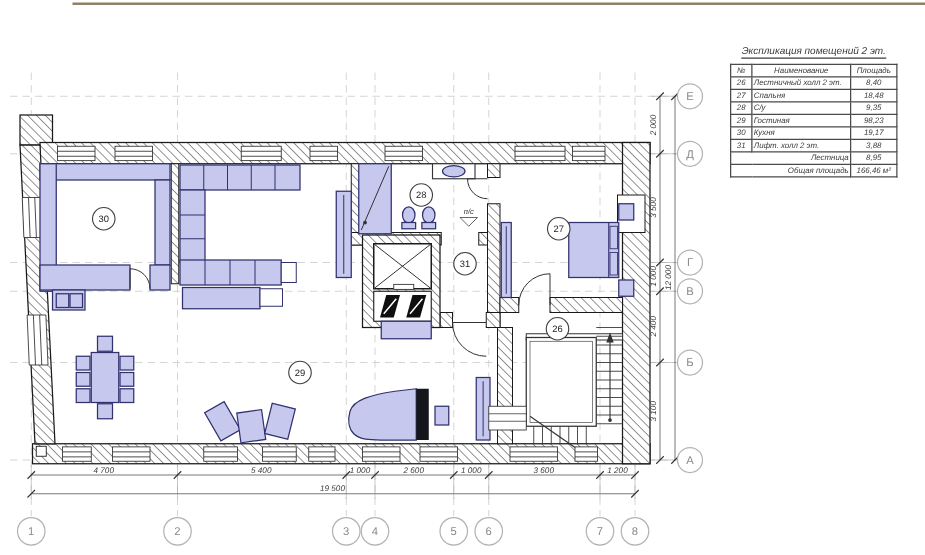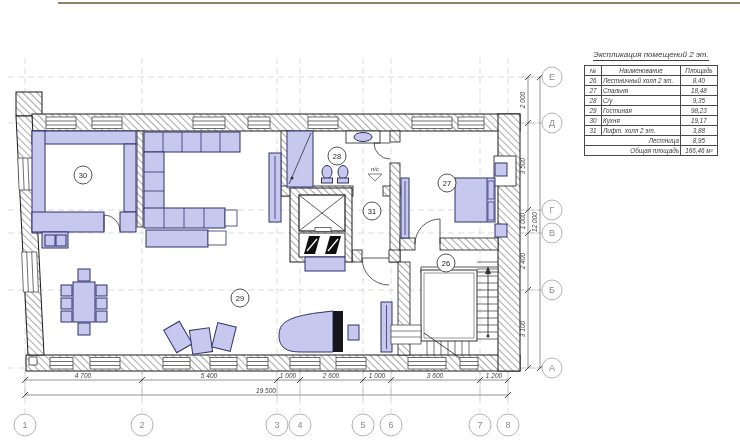--- a/index.html
+++ b/index.html
@@ -5,21 +5,21 @@
   html,body{margin:0;padding:0;background:#fdfdfd;}
   #stage{position:relative;width:740px;height:444px;background:#ffffff;overflow:hidden;
          font-family:"Liberation Sans",sans-serif;}
   #topline{position:absolute;left:58px;top:2px;width:682px;height:2px;background:#8d8168;}
   svg text{font-family:"Liberation Sans",sans-serif;}
   .dimtxt{font-size:6.5px;font-style:italic;fill:#3c3c3c;}
   .gridtxt{font-size:9px;fill:#8a8a8a;}
   .roomtxt{font-size:7.5px;fill:#222222;}
   .pstxt{font-size:6px;font-style:italic;fill:#333;}
   
-  .expl{position:absolute;left:584px;top:50px;width:134px;color:#3a3a3a;}
+  .expl{position:absolute;left:584px;top:36px;width:134px;color:#3a3a3a;}
   .expl-title{font-size:8px;font-style:italic;text-align:center;margin:0 auto 4px auto;
               width:fit-content;border-bottom:1px solid #3c3c3c;padding-bottom:1px;white-space:nowrap;}
   table.expl-t{border-collapse:collapse;border:1.5px solid #3a3a3a;width:132px;table-layout:fixed;}
   table.expl-t td,table.expl-t th{border:1px solid #4a4a4a;font-size:6.3px;font-style:italic;
         font-weight:normal;padding:0 1px;height:9px;line-height:9px;overflow:hidden;white-space:nowrap;}
   .c-num{width:14px;text-align:center;}
   .c-name{width:76px;text-align:left;}
   .c-area{width:34px;text-align:center;}
   .r{text-align:right;padding-right:3px;}
 </style>

